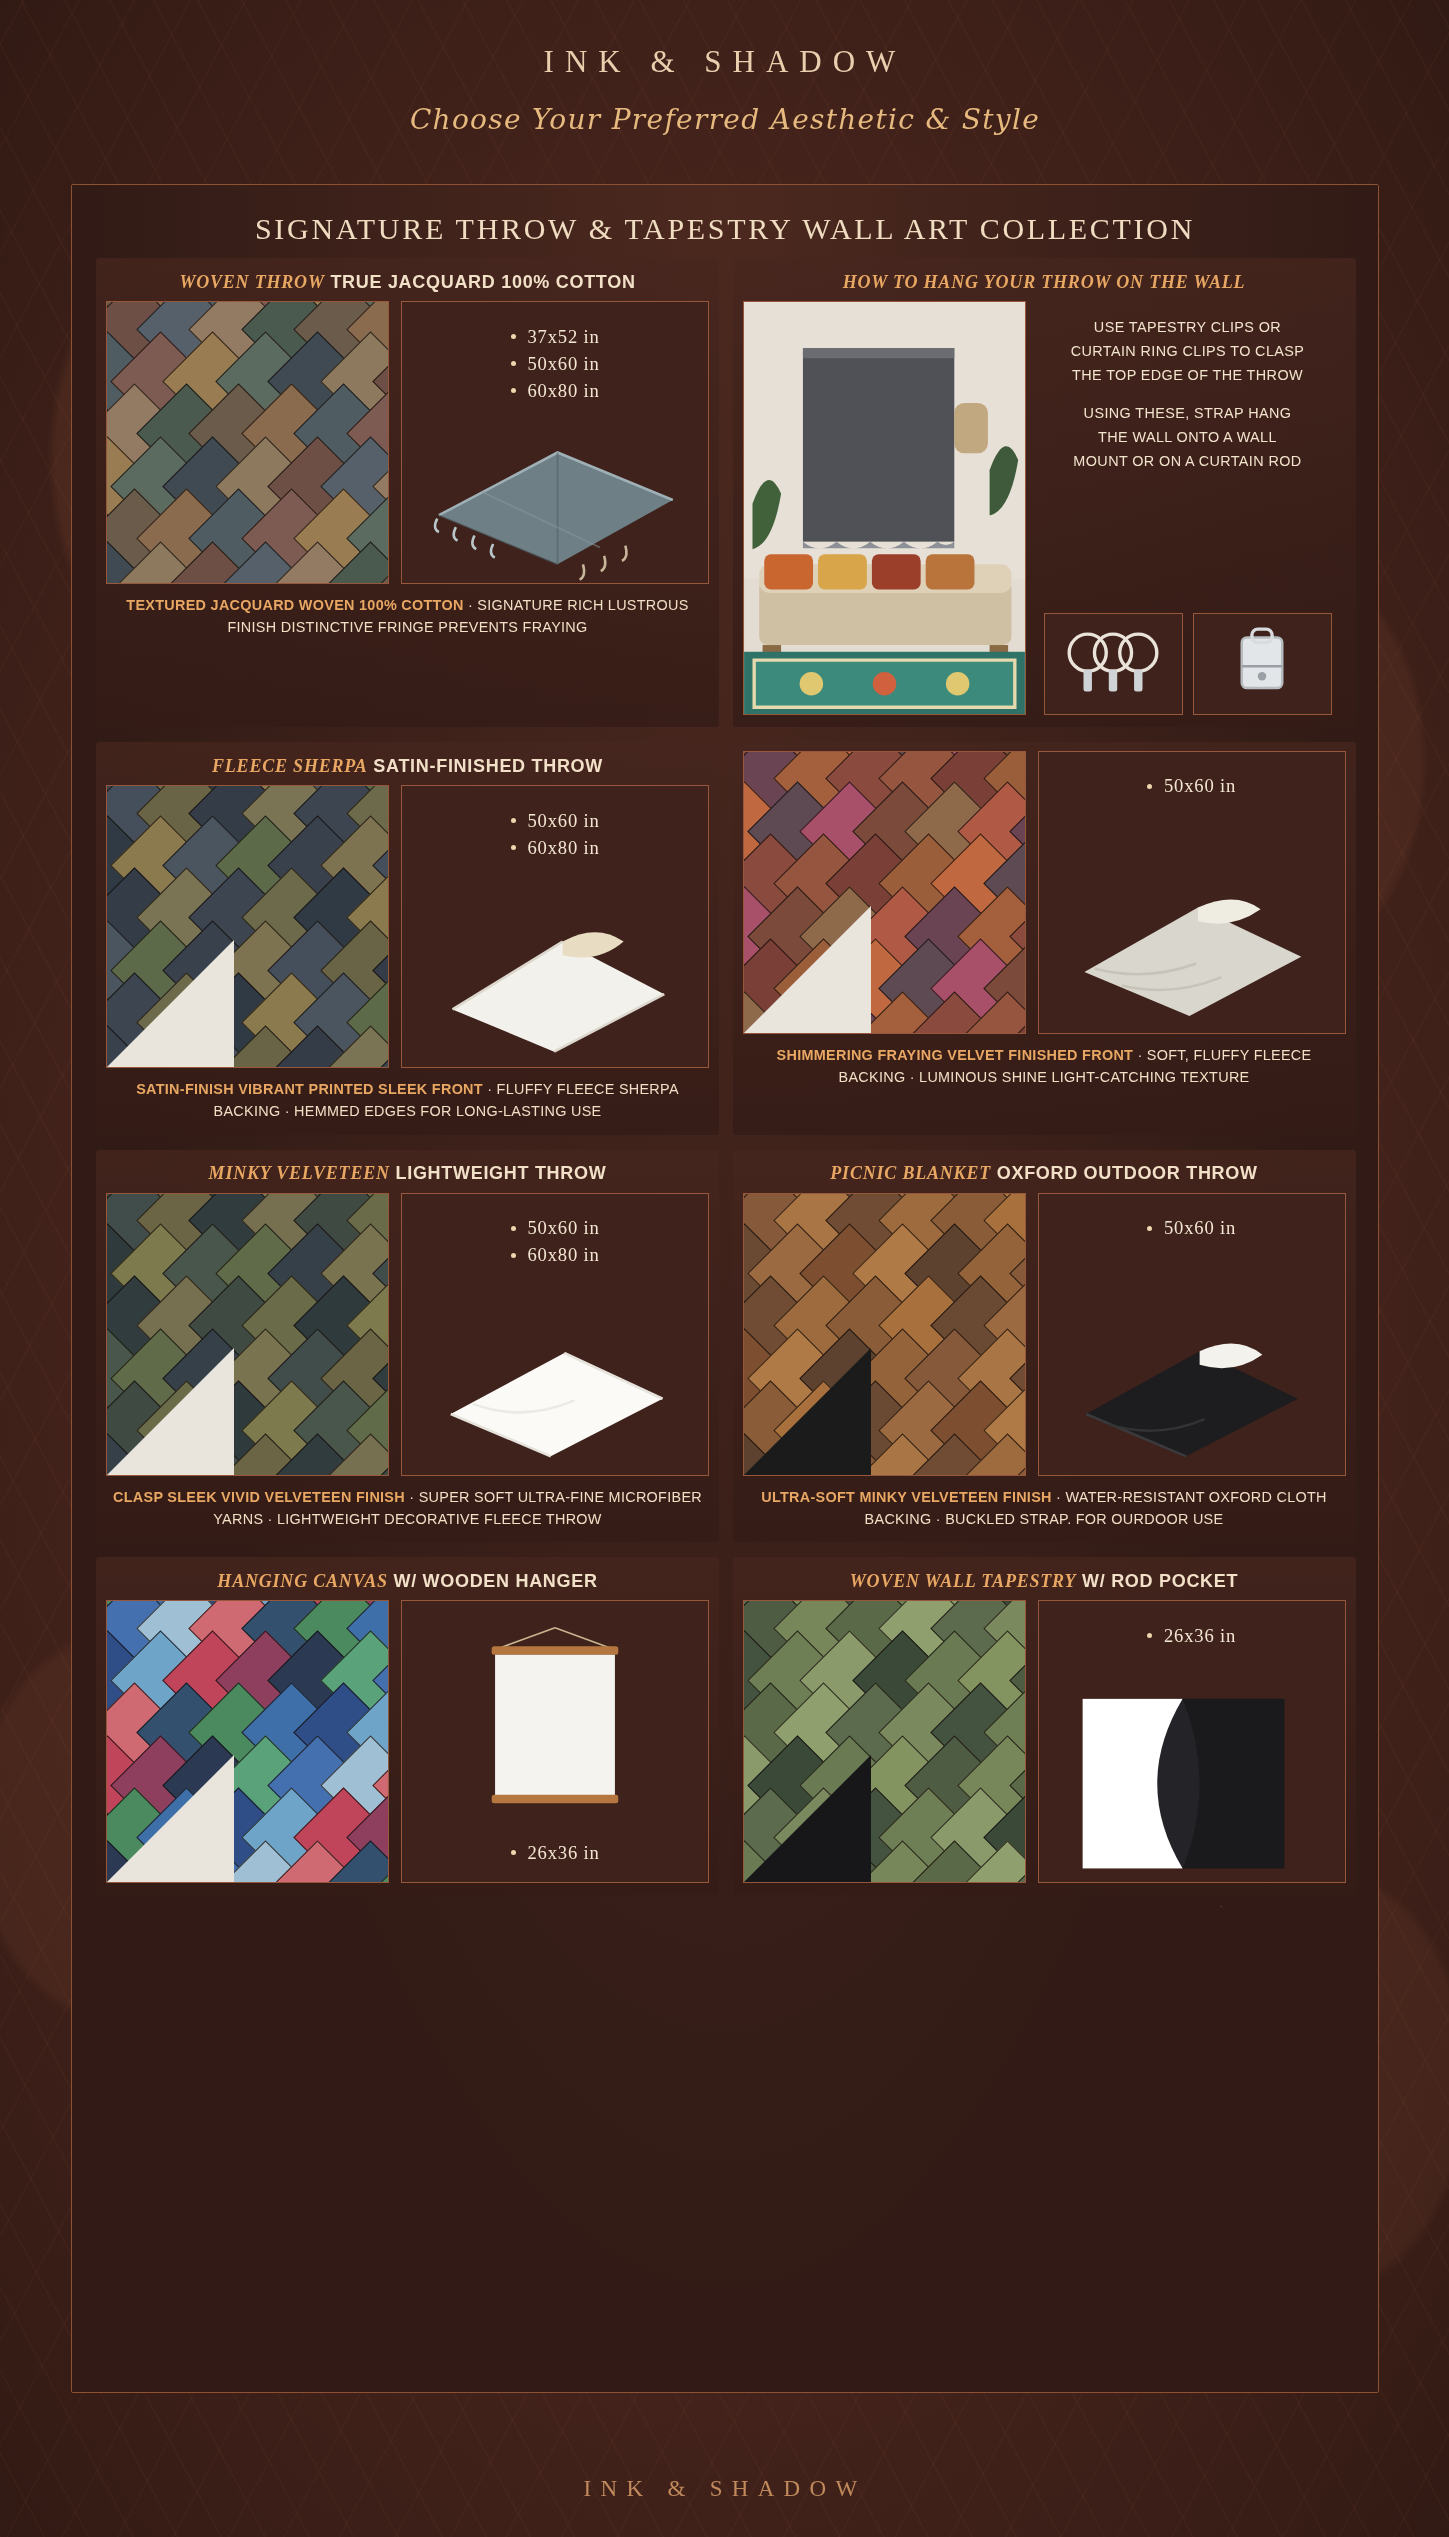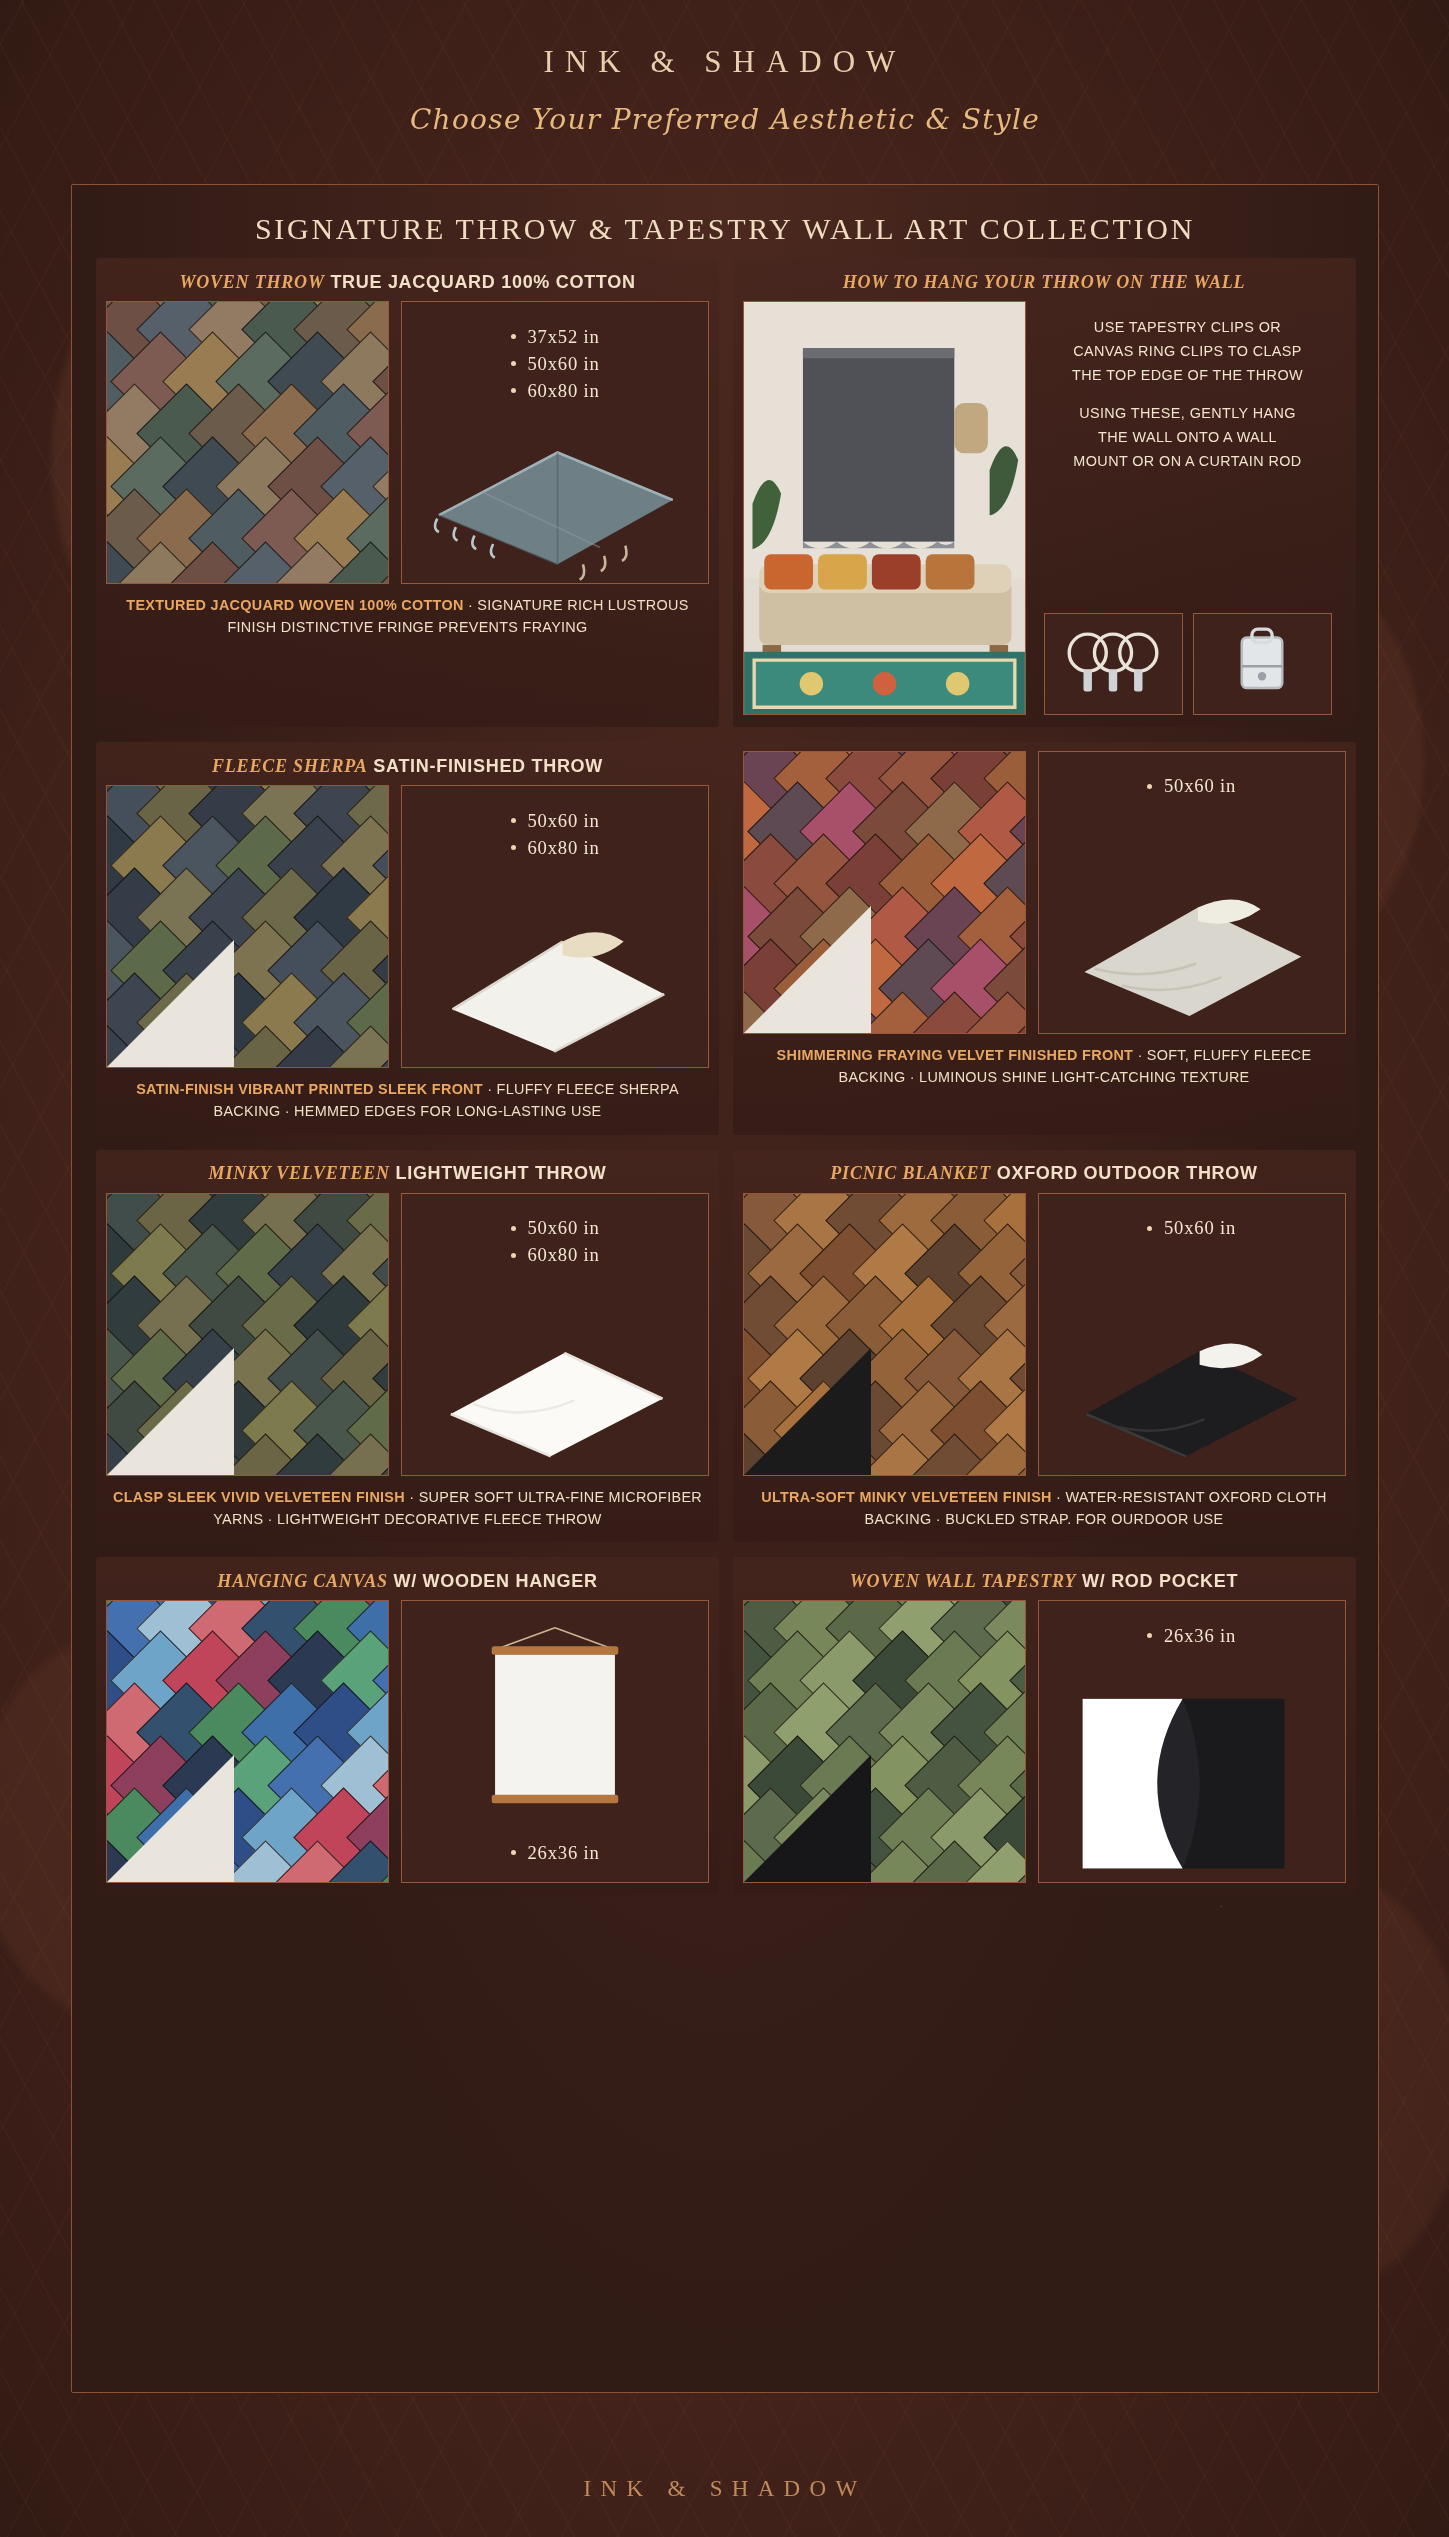--- a/index.html
+++ b/index.html
@@ -354,24 +354,24 @@
               <rect x="0" y="416" width="334" height="74" fill="#2f7268"></rect>
               <rect x="12" y="426" width="310" height="56" fill="#3b8a7c"></rect>
               <path d="M12 426 h310 v56 h-310 z" fill="none" stroke="#e6d9ae" stroke-width="4"></path>
               <circle cx="80" cy="454" r="14" fill="#e0c871"></circle>
               <circle cx="167" cy="454" r="14" fill="#d1603f"></circle>
               <circle cx="254" cy="454" r="14" fill="#e0c871"></circle>
             </svg>
           </div>
           <div class="howto-text">
             <div>USE TAPESTRY CLIPS OR</div>
-            <div>CANVAS RING CLIPS TO CLASP</div>
+            <div>CURTAIN RING CLIPS TO CLASP</div>
             <div>THE TOP EDGE OF THE THROW</div>
             <div style="height:15px"></div>
-            <div>USING THESE, GENTLY HANG</div>
+            <div>USING THESE, STRAP HANG</div>
             <div>THE WALL ONTO A WALL</div>
             <div>MOUNT OR ON A CURTAIN ROD</div>
             <div class="howto-icons">
               <div class="howto-icon">
                 <svg width="118" height="85" viewBox="0 0 140 100">
                   <g fill="none" stroke="#e9e3da" stroke-width="4">
                     <circle cx="40" cy="36" r="22"></circle>
                     <circle cx="70" cy="36" r="22"></circle>
                     <circle cx="100" cy="36" r="22"></circle>
                   </g>

